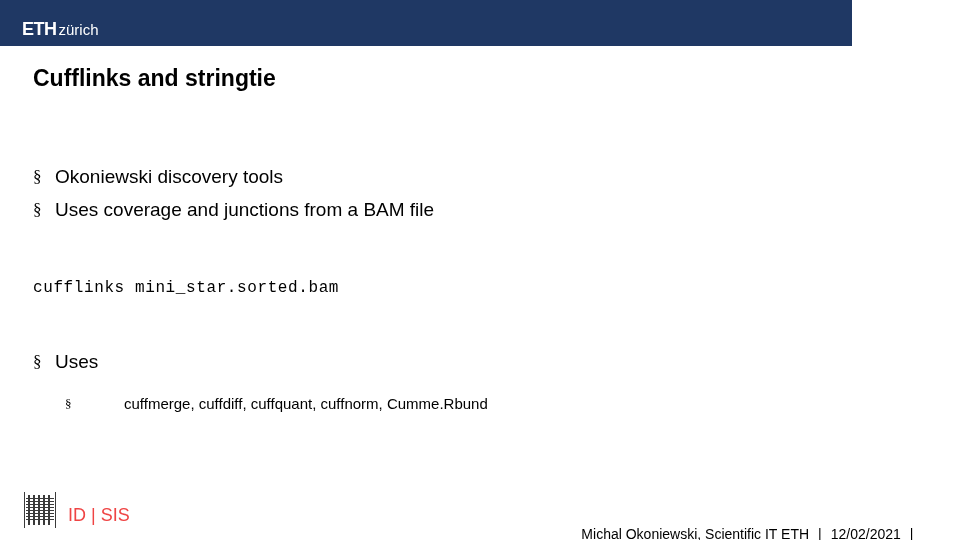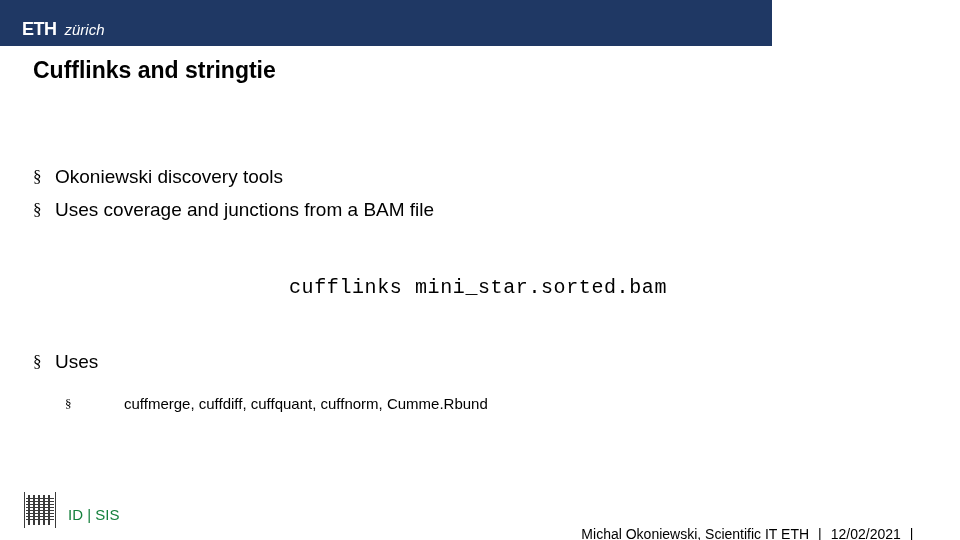--- a/index.html
+++ b/index.html
@@ -13,21 +13,21 @@
     font-family: "Liberation Sans", sans-serif;
     overflow: hidden;
     position: relative;
   }
 
   
   .header-bar {
     position: absolute;
     left: 0;
     top: 0;
-    width: 772px;
+    width: 852px;
     height: 46px;
     background: #1f3864;
   }
   .eth-logo {
     position: absolute;
     left: 22px;
     top: 20px;
     height: 22px;
     display: flex;
     align-items: baseline;
@@ -38,29 +38,28 @@
     font-weight: bold;
     font-size: 18px;
     letter-spacing: -0.5px;
     line-height: 18px;
   }
   .eth-logo .eth-sub {
     font-family: "Liberation Sans", sans-serif;
     font-weight: normal;
     font-size: 15px;
     line-height: 15px;
-    margin-left: 8px;
-    font-style: italic;
+    margin-left: 2px;
   }
 
   
   .slide-title {
     position: absolute;
     left: 33px;
-    top: 56px;
+    top: 64px;
     width: 880px;
     font-size: 23px;
     font-weight: bold;
     color: #000000;
     line-height: 28px;
   }
 
   
   .content {
     position: absolute;
@@ -82,27 +81,26 @@
     font-family: "Liberation Serif", serif;
     font-size: 17px;
     line-height: 33px;
   }
   .bullet-l1 .text {
     flex: 1 1 auto;
   }
 
   .code-line {
     font-family: "Liberation Mono", monospace;
-    font-size: 20px;
+    font-size: 16px;
     letter-spacing: 0.6px;
     color: #000000;
     margin-top: 52px;
     margin-bottom: 0;
     line-height: 20px;
-    text-align: center;
   }
 
   .bullet-other {
     margin-top: 47px;
   }
 
   .bullet-l2 {
     display: flex;
     align-items: flex-start;
     font-size: 15px;
@@ -131,22 +129,22 @@
     width: 36px;
     height: 40px;
     overflow: hidden;
   }
   .footer-logo svg { display: block; }
 
   .footer-dept {
     position: absolute;
     left: 68px;
     top: 505px;
-    font-size: 15px;
-    color: #15803d;
+    font-size: 18px;
+    color: #ef4444;
     line-height: 20px;
   }
 
   .footer-right {
     position: absolute;
     right: 22px;
     top: 509px;
     display: flex;
     align-items: center;
     font-size: 14px;

